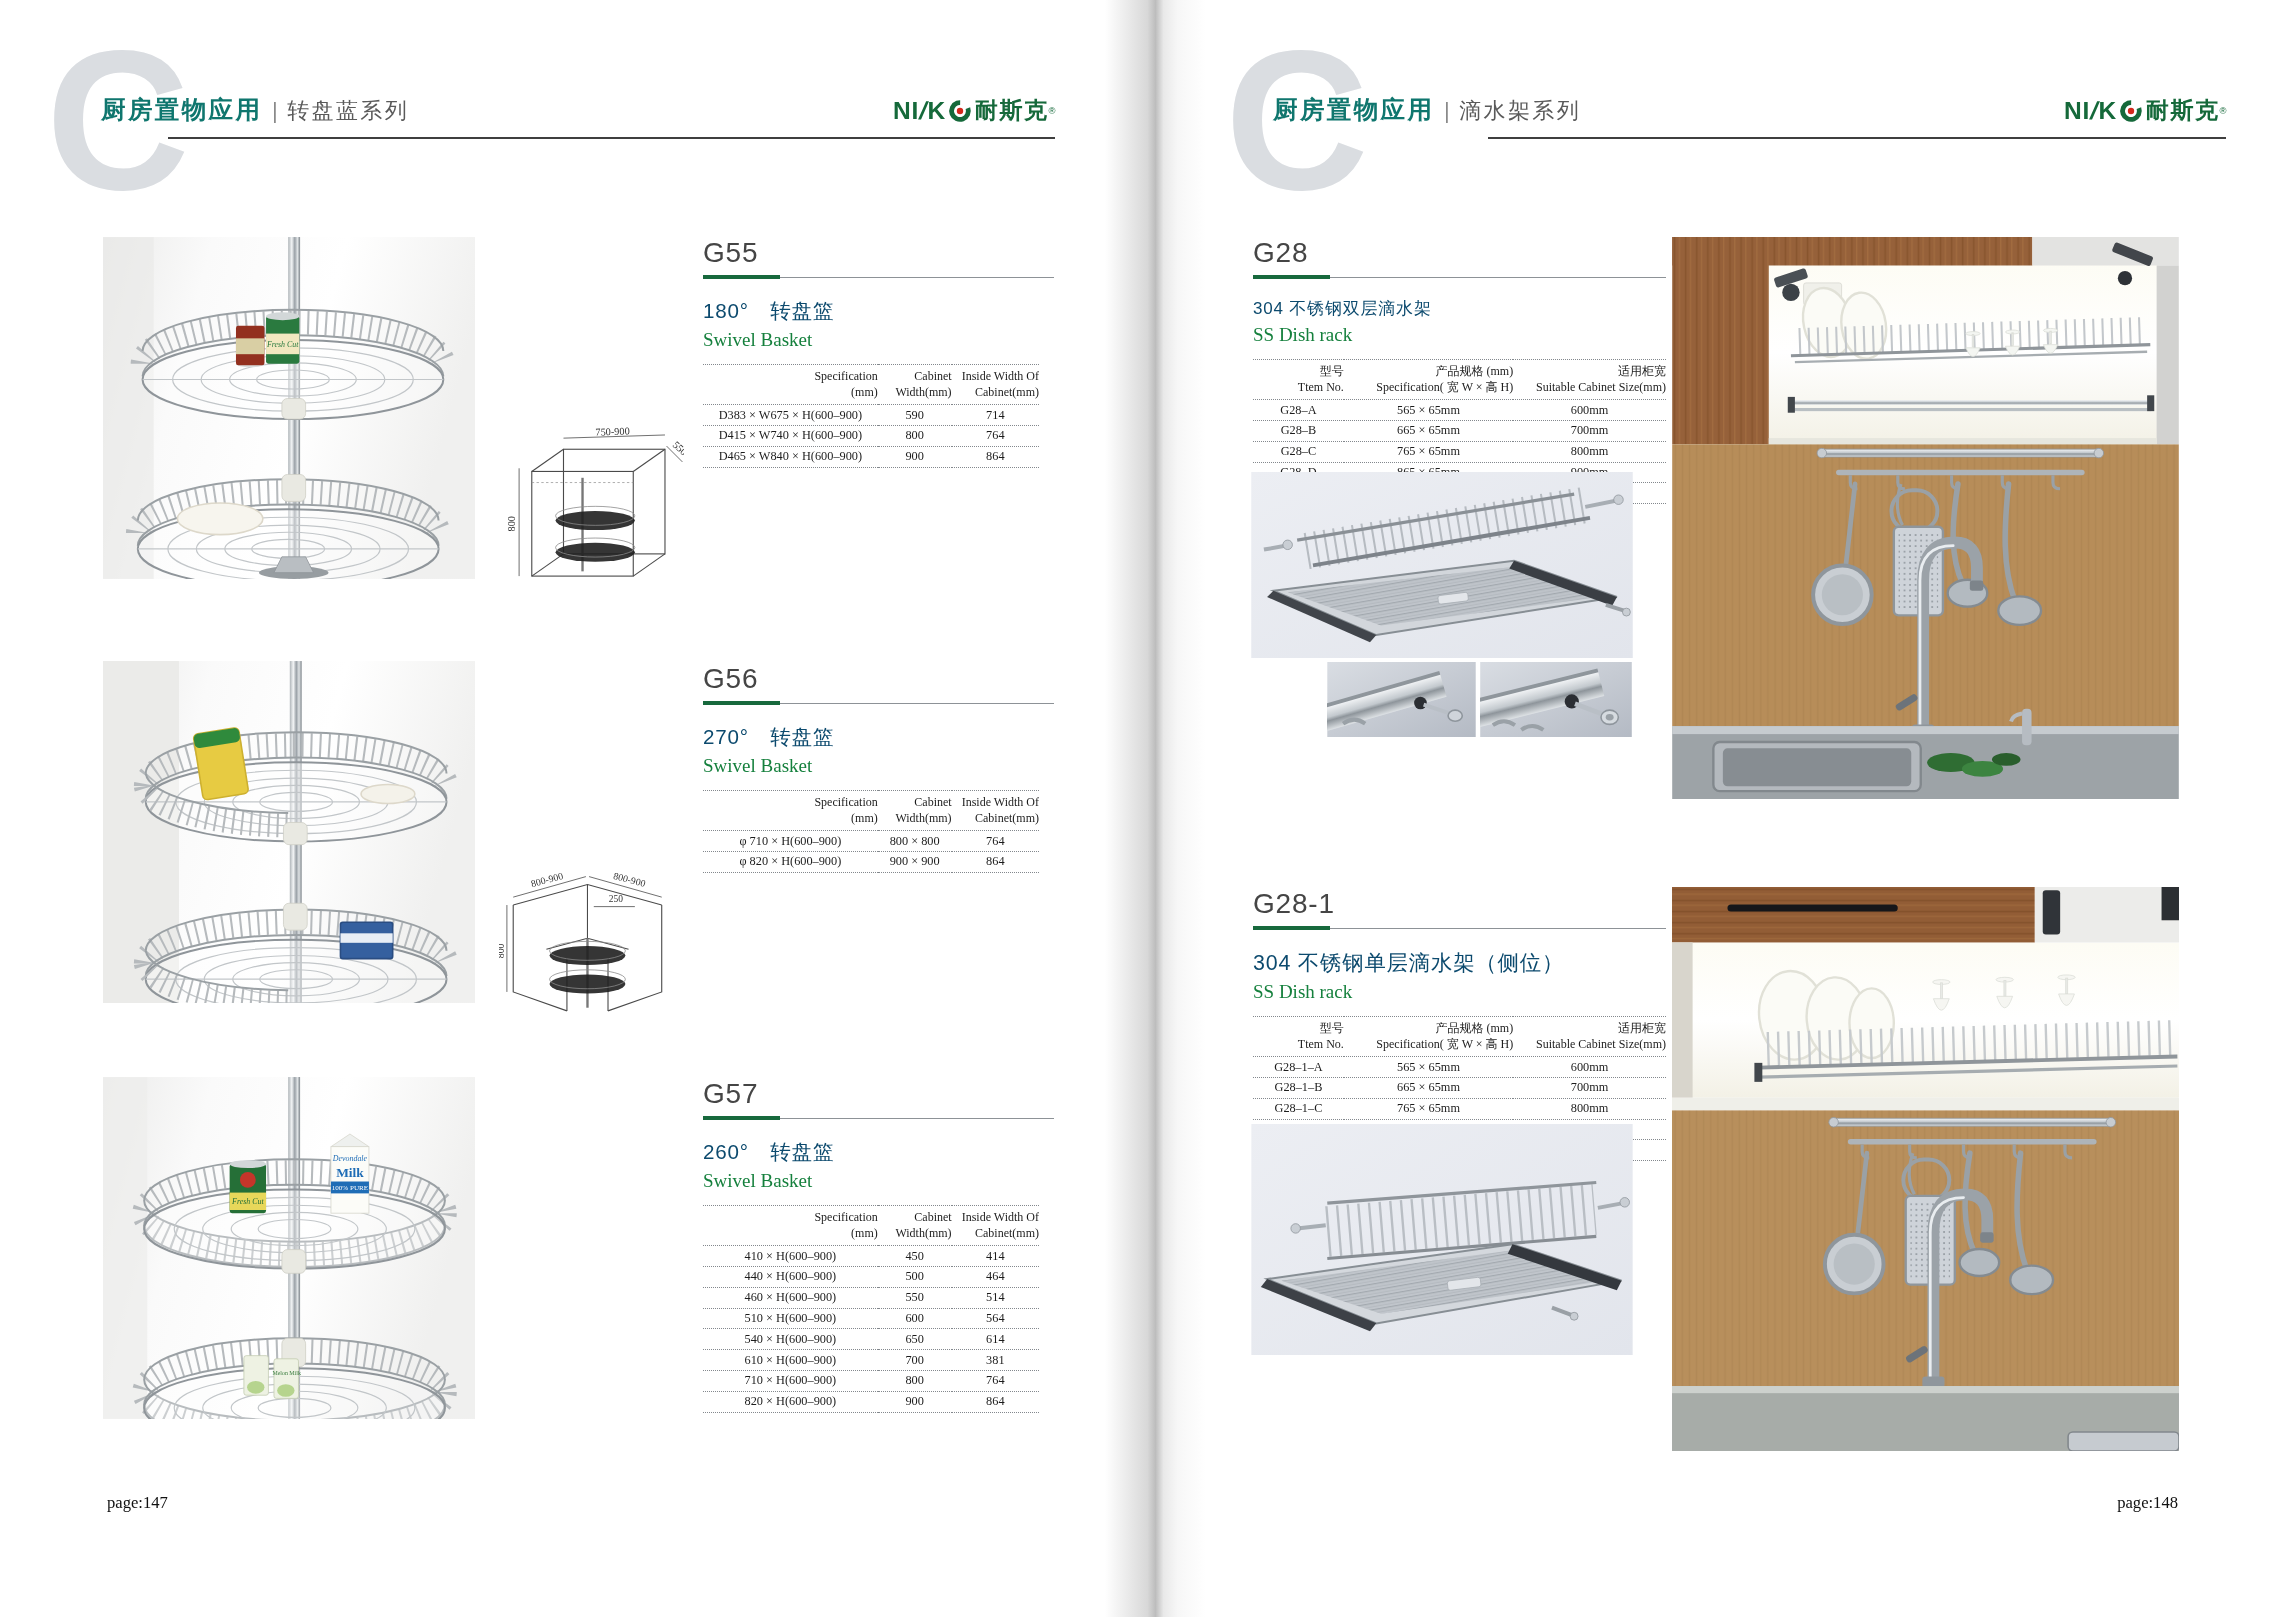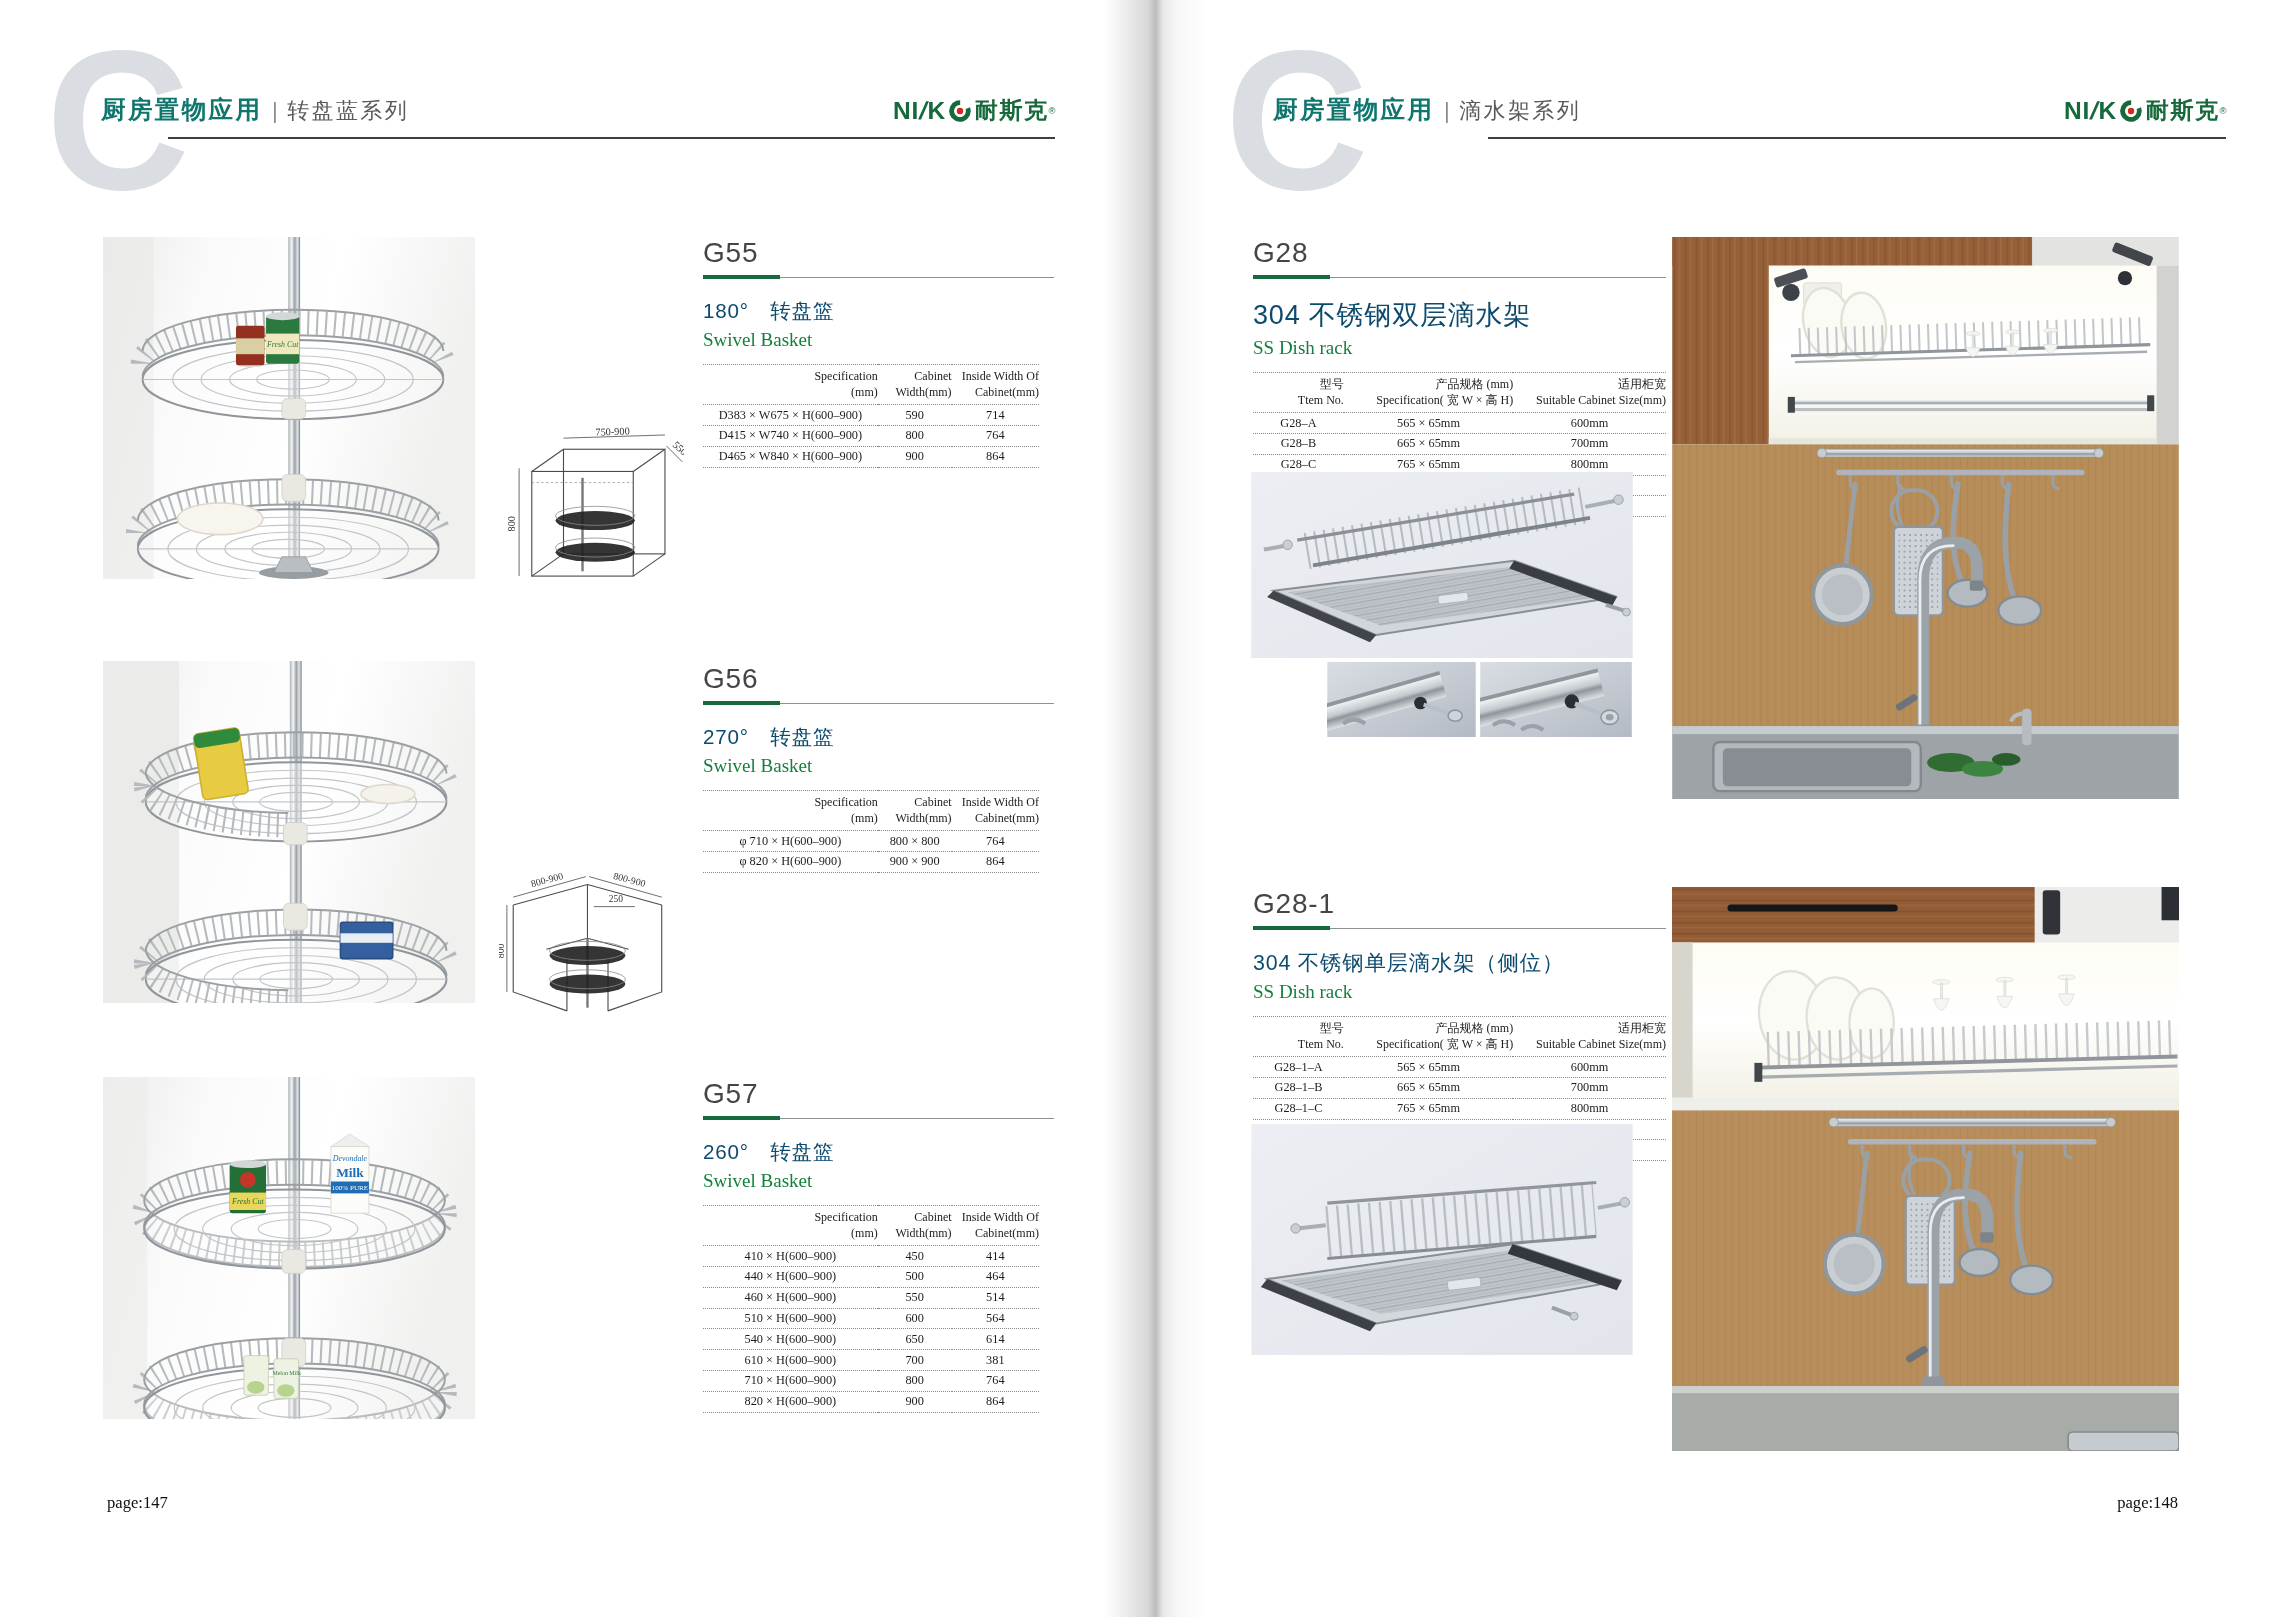--- a/index.html
+++ b/index.html
@@ -487,21 +487,21 @@
   <span class="logo-cn">耐斯克</span>
   <span class="logo-reg">®</span>
 </div>
 
 <div class="abs" style="left:1253px;top:237px;width:413px">
   <div class="sec-code">G28</div>
   <div class="sec-rule">
       <span class="line"></span>
       <span class="green"></span>
     </div>
-  <div class="sec-cn" style="font-size:27px">304 不锈钢双层滴水架</div>
+  <div class="sec-cn" style="font-size:17px">304 不锈钢双层滴水架</div>
   <div class="sec-en">SS Dish rack</div>
   <table class="spec-table" style="width:413px">
     <colgroup>
         <col style="width:22%">
         <col style="width:41%">
         <col style="width:37%">
       </colgroup>
     <thead>
         <tr>
       <th>

